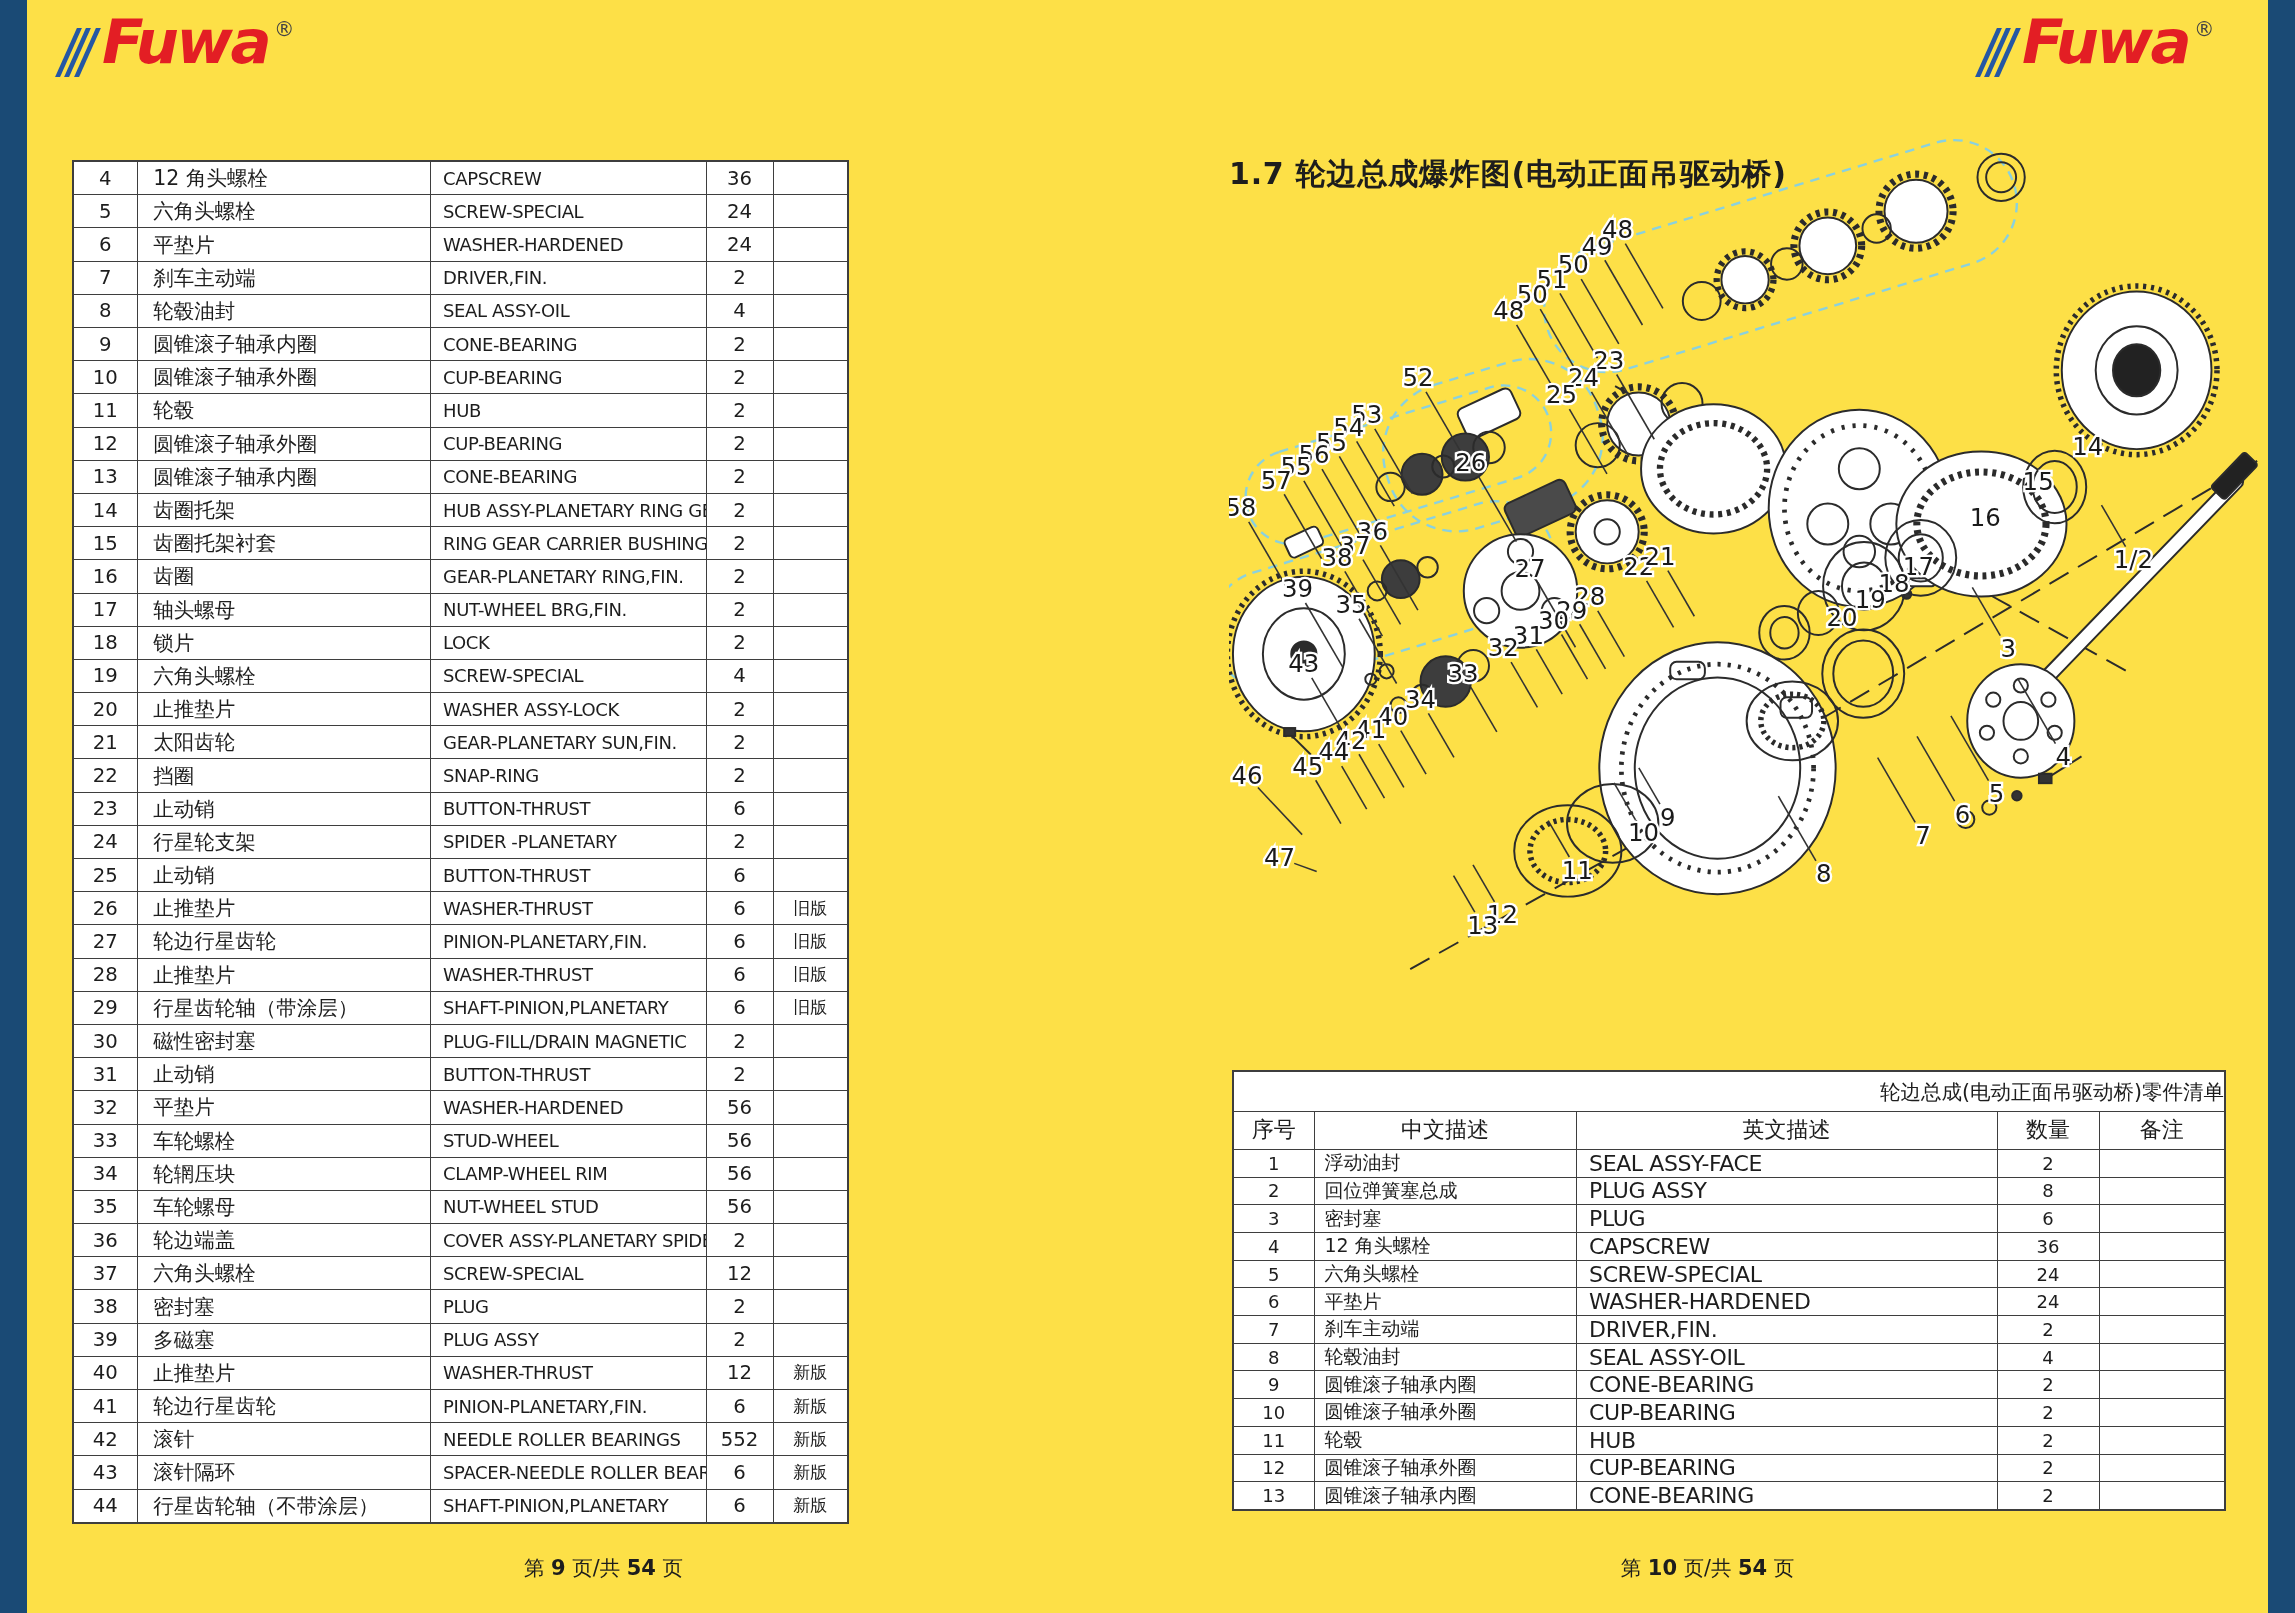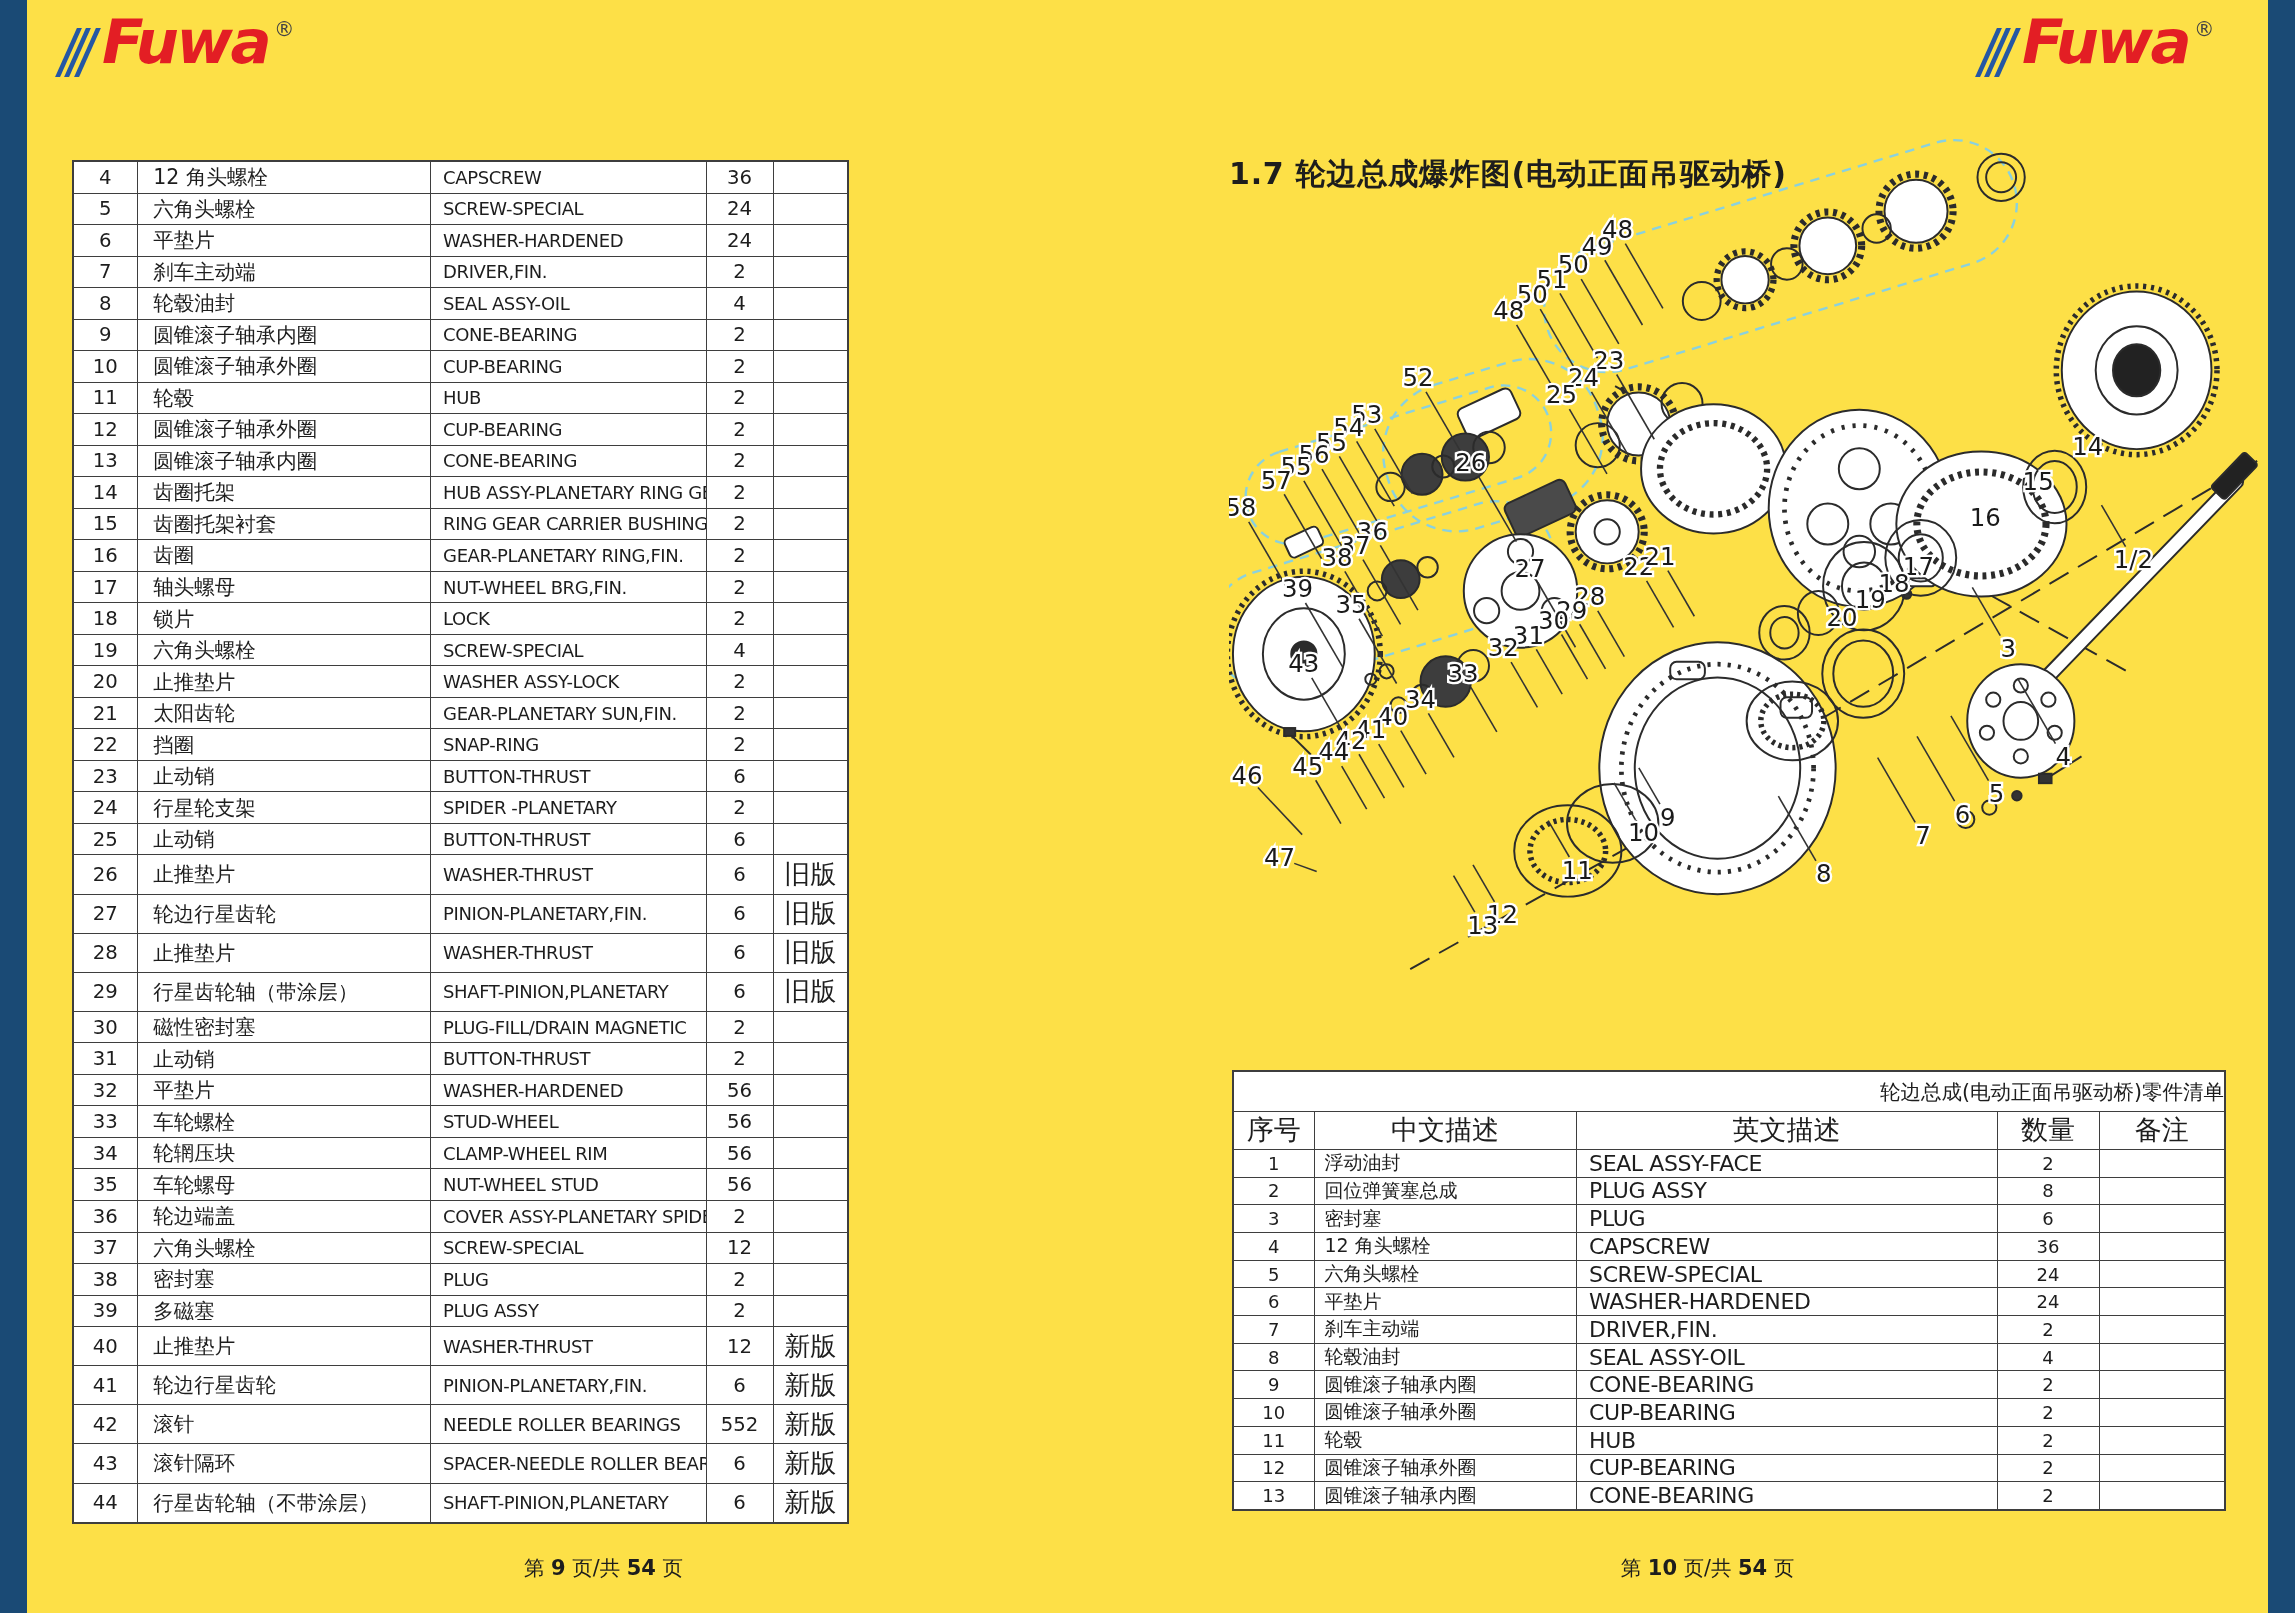--- a/index.html
+++ b/index.html
@@ -20,25 +20,25 @@
 
   
   table{border-collapse:collapse; table-layout:fixed; background:#fff;}
   td,th{border:1.6px solid #3e3e3e; padding:0; overflow:hidden; white-space:nowrap; font-weight:normal;}
   .tbl-left{width:775px; height:1364px; border:2.4px solid #3e3e3e;}
   .tbl-left td{font-size:19.7px;}
   .tbl-left .c-no{ text-align:center;}
   .tbl-left .c-zh{ padding-left:15.8px; font-size:20.5px;}
   .tbl-left .c-en{ padding-left:12.6px; font-size:18px; letter-spacing:-0.4px;}
   .tbl-left .c-qty{text-align:center;}
-  .tbl-left .c-rm{ text-align:center; font-size:26px;}
+  .tbl-left .c-rm{ text-align:center; font-size:17px;}
 
   .tbl-right{width:992px; height:441px; border:2.4px solid #3e3e3e;}
   .tbl-right .t-title{font-size:20.5px; text-align:right; height:38px;}
-  .tbl-right th{font-size:27px; text-align:center; height:36px;}
+  .tbl-right th{font-size:22px; text-align:center; height:36px;}
   .tbl-right td{font-size:18px;}
   .tbl-right .c-no{ text-align:center;}
   .tbl-right .c-zh{ padding-left:10px; font-size:19px;}
   .tbl-right .c-en{ padding-left:12.6px; font-size:22px; letter-spacing:-0.4px;}
   .tbl-right .c-qty{text-align:center;}
   .tbl-right .c-rm{ text-align:center;}
 
   
   .sec-title{position:absolute; font-size:30px; font-weight:600; letter-spacing:0.8px;}
   .footer{position:absolute; top:1554px; font-size:20.5px; text-align:center;}

